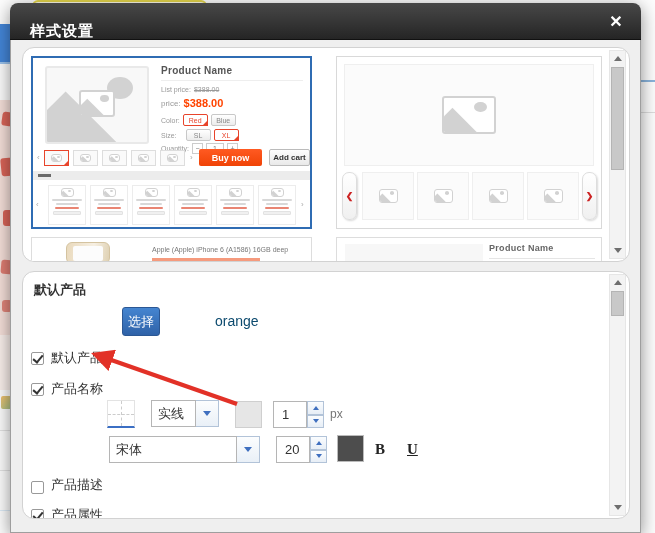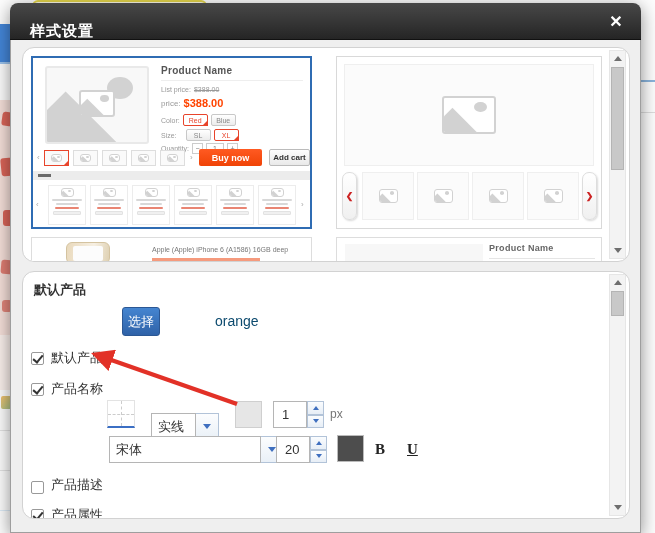--- a/index.html
+++ b/index.html
@@ -313,42 +313,42 @@
       <div class="cbrow" style="left:8px;top:77px;">
         <span class="cb on"></span>
         <span class="cb-label">默认产品</span>
       </div>
       <div class="cbrow" style="left:8px;top:108px;">
         <span class="cb on"></span>
         <span class="cb-label">产品名称</span>
       </div>
 
       <div class="border-pos" style="left:84px;top:128px;"></div>
-      <div class="combo" style="left:128px;top:141px;">
+      <div class="combo" style="left:128px;top:128px;">
         <span class="txt" style="width:45px;">实线</span>
         <span class="dbtn">
             <span class="dtri"></span>
           </span>
       </div>
       <div class="swatch" style="left:212px;top:129px;background:#e6e6e6;"></div>
       <div class="spin" style="left:250px;top:129px;">
         <span class="val">1</span>
         <span class="btns">
           <span class="sbtn">
               <span class="mtri-up"></span>
             </span>
           <span class="sbtn">
               <span class="mtri-dn"></span>
             </span>
         </span>
       </div>
       <span class="unit" style="left:307px;top:135px;">px</span>
 
       <div class="combo" style="left:86px;top:164px;">
-        <span class="txt" style="width:152px;">宋体</span>
+        <span class="txt" style="width:128px;">宋体</span>
         <span class="dbtn">
             <span class="dtri"></span>
           </span>
       </div>
       <div class="spin" style="left:253px;top:164px;">
         <span class="val">20</span>
         <span class="btns">
           <span class="sbtn">
               <span class="mtri-up"></span>
             </span>

